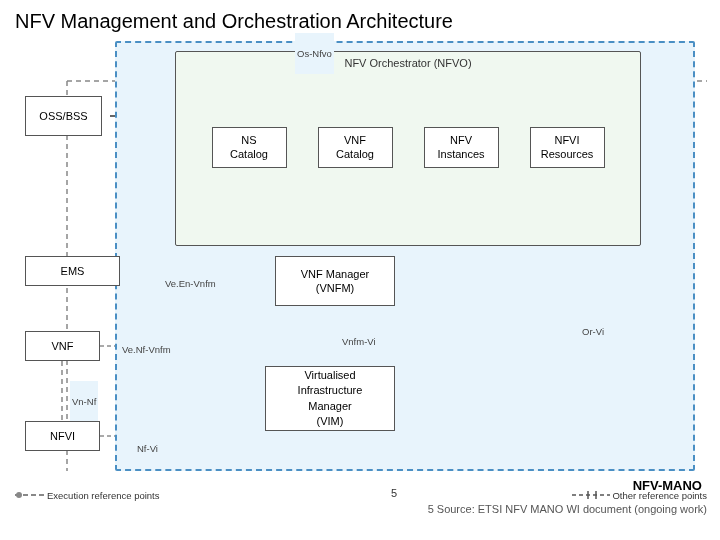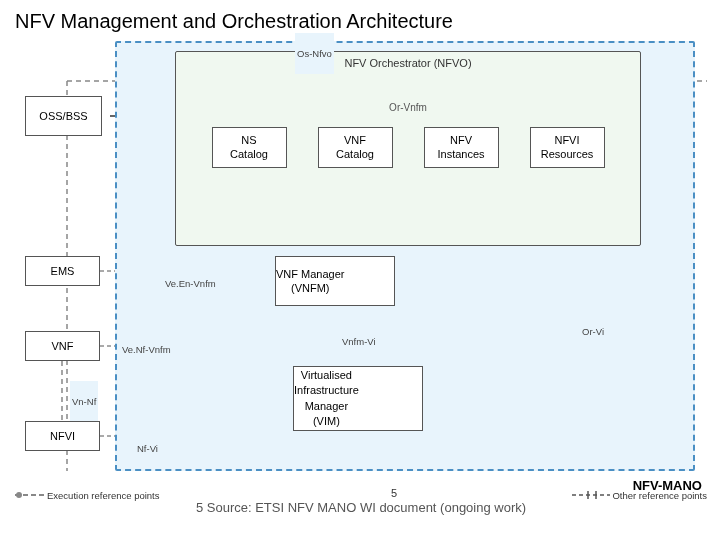--- a/index.html
+++ b/index.html
@@ -113,21 +113,21 @@
       display: flex;
       align-items: center;
       justify-content: center;
       font-size: 11px;
     }
     
     .ems-box {
       position: absolute;
       left: 10px;
       top: 215px;
-      width: 75px;
+      width: 95px;
       height: 30px;
       border: 1.5px solid #555;
       background: #fff;
       display: flex;
       align-items: center;
       justify-content: center;
       font-size: 11px;
     }
     
     .vnf-box {
@@ -161,41 +161,40 @@
     .vnfm-box {
       position: absolute;
       left: 260px;
       top: 215px;
       width: 120px;
       height: 50px;
       border: 1.5px solid #555;
       background: #fff;
       display: flex;
       align-items: center;
-      justify-content: flex-start;
+      justify-content: center;
       text-align: center;
       font-size: 11px;
       line-height: 1.3;
     }
     
     .vim-box {
       position: absolute;
       left: 250px;
       top: 325px;
       width: 130px;
       height: 65px;
       border: 1.5px solid #555;
       background: #fff;
       display: flex;
       align-items: center;
-      justify-content: flex-start;
+      justify-content: center;
       text-align: center;
       font-size: 11px;
       line-height: 1.4;
-      margin-left: 28px;
     }
     
     .iface-label {
       position: absolute;
       font-size: 9.5px;
       color: #444;
       background: #e8f4fc;
       padding: 15px 2px;
     }
     
@@ -296,21 +295,20 @@
 
       <line x1="250" y1="205" x2="250" y2="220" stroke="#555" stroke-width="1" stroke-dasharray="4,3"></line>
 
       <line x1="560" y1="100" x2="560" y2="205" stroke="#333" stroke-width="1.5"></line>
     </svg>
 
     <div class="nfv-mano-box"></div>
 
     <div class="nfvo-box">
       <div class="nfvo-label">NFV Orchestrator (NFVO)</div>
-      <div class="or-vnfm-label">Or-Vnfm</div>
 
       <div class="catalog-row">
         <div class="small-box">NS<br>Catalog</div>
         <div class="small-box">VNF<br>Catalog</div>
         <div class="small-box">NFV<br>Instances</div>
         <div class="small-box">NFVI<br>Resources</div>
       </div>
     </div>
 
     <div class="os-nfvo-label iface-label">Os-Nfvo</div>
@@ -366,15 +364,15 @@
           <line x1="0" y1="6" x2="38" y2="6" stroke="#555" stroke-width="1.5" stroke-dasharray="4,3"></line>
           <line x1="16" y1="2" x2="16" y2="10" stroke="#555" stroke-width="1.5"></line>
           <line x1="24" y1="2" x2="24" y2="10" stroke="#555" stroke-width="1.5"></line>
         </svg>
         <span>Other reference points</span>
       </div>
     </div>
 
     <div class="page-num">5</div>
 
-    <div style="position:absolute; bottom:-14px; left:0; width:100%; text-align:center; font-size:13px; color:#555;">5  Source: ETSI NFV MANO WI document (ongoing work)</div>
+    <div style="position:absolute; bottom:-14px; left:0; width:100%; text-align:right; font-size:11px; color:#555;">5  Source: ETSI NFV MANO WI document (ongoing work)</div>
   </div>
 </div>
 
 </body></html>

